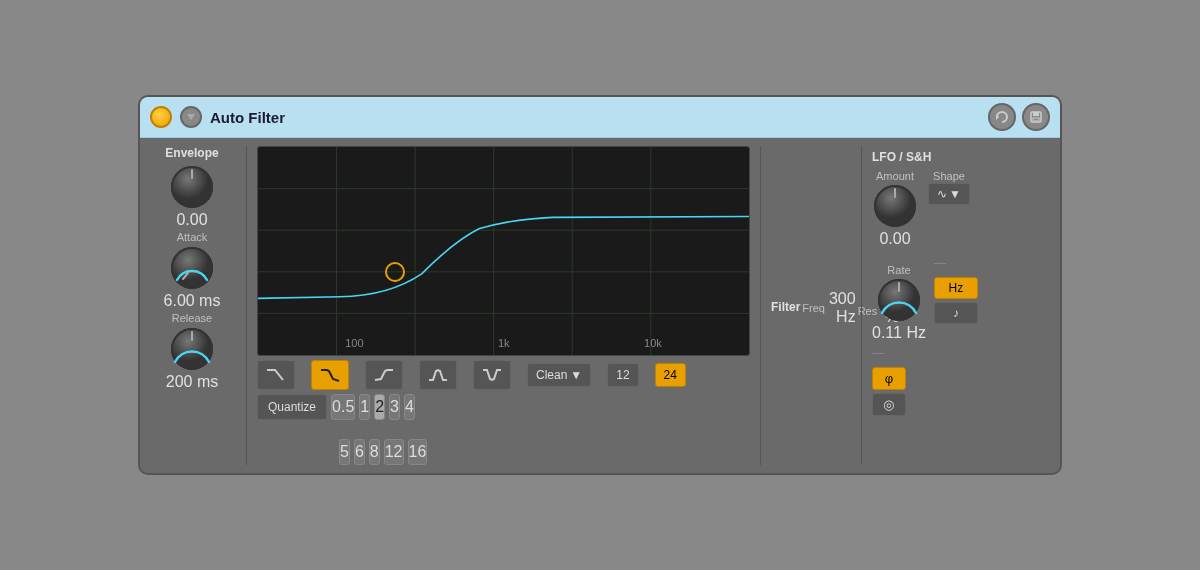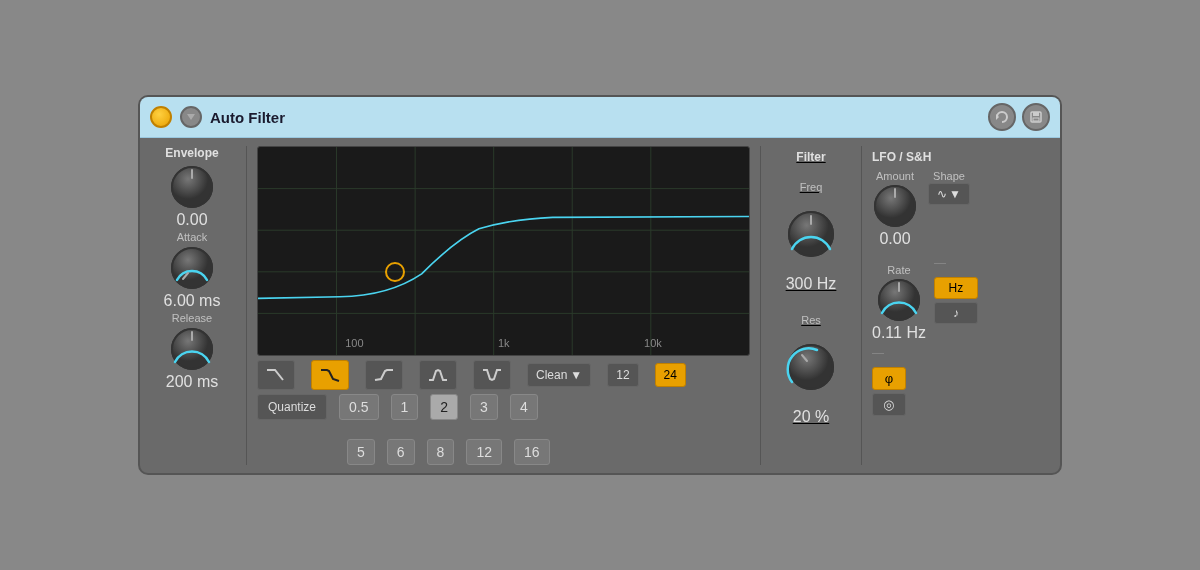--- a/index.html
+++ b/index.html
@@ -216,46 +216,45 @@
       font-size: 12px;
       cursor: pointer;
       height: 26px;
       display: flex; align-items: center;
     }
     .q-btn {
       background: #777;
       border: 1px solid #888;
       border-radius: 3px;
       color: #ddd;
-      padding: 3px 9px;
-      font-size: 14px;
+      padding: 3px 0;
+      font-size: 16px;
       cursor: pointer;
       height: 26px;
-      display: flex; align-items: center; margin-left: 8px;
+      display: flex; align-items: center;
     }
     .q-btn.active {
       background: #aaa;
       color: #222;
     }
 
     .quantize-rows {
       display: flex;
       flex-direction: column;
       gap: 19px;
     }
 
     
     .filter-freq-section {
       display: flex;
-      flex-direction: column;
+      flex-direction: row;
       align-items: center;
       width: 80px;
-      gap: 15px;
+      gap: 2px;
       padding-top: 4px;
-      text-decoration: underline;
     }
 
     
     .lfo-section {
       display: flex;
       flex-direction: column;
       width: 180px;
       padding-top: 4px;
       gap: 2px;
     }

